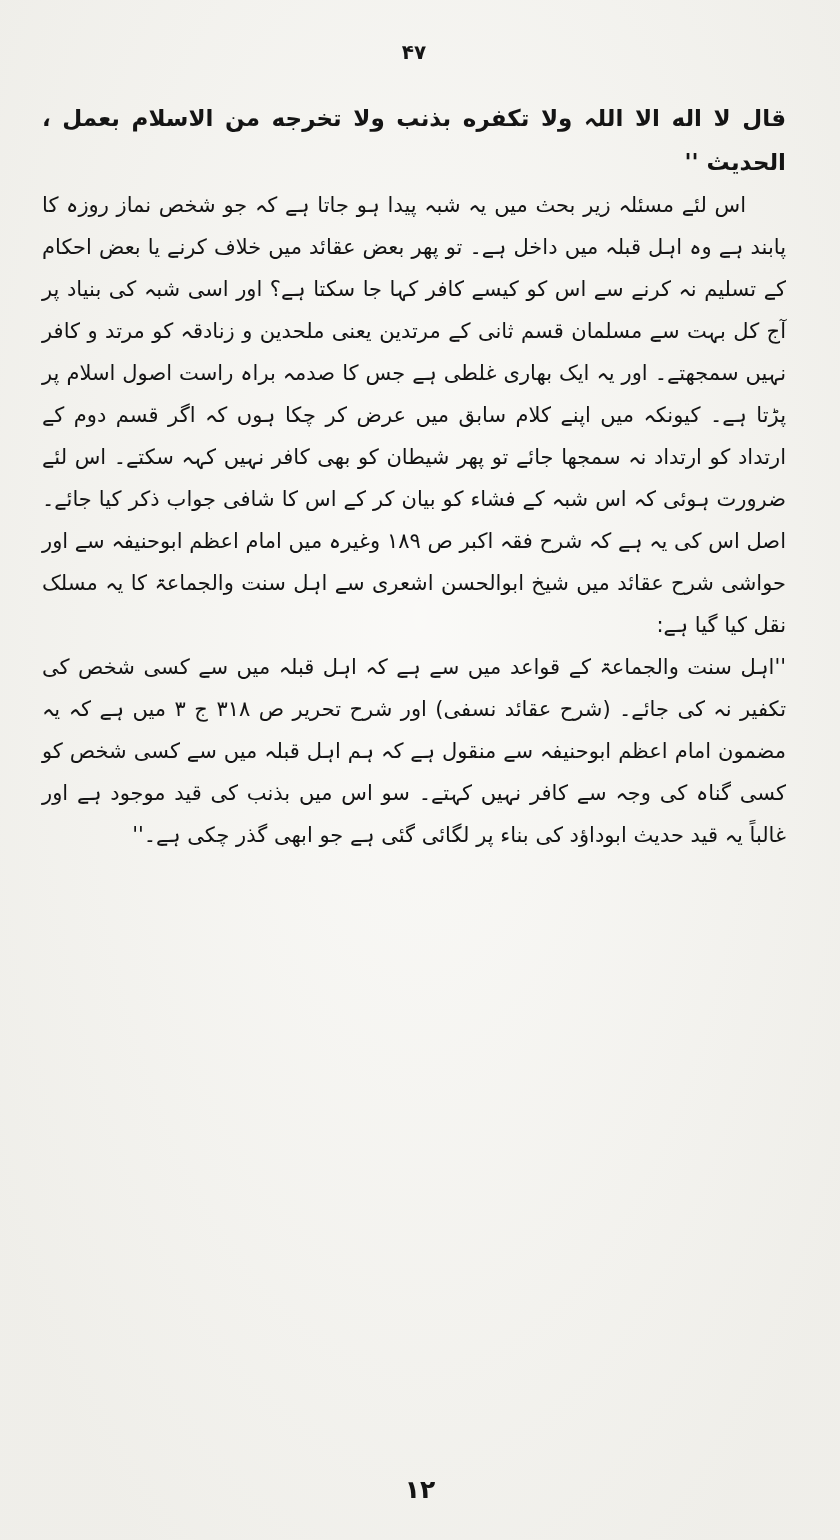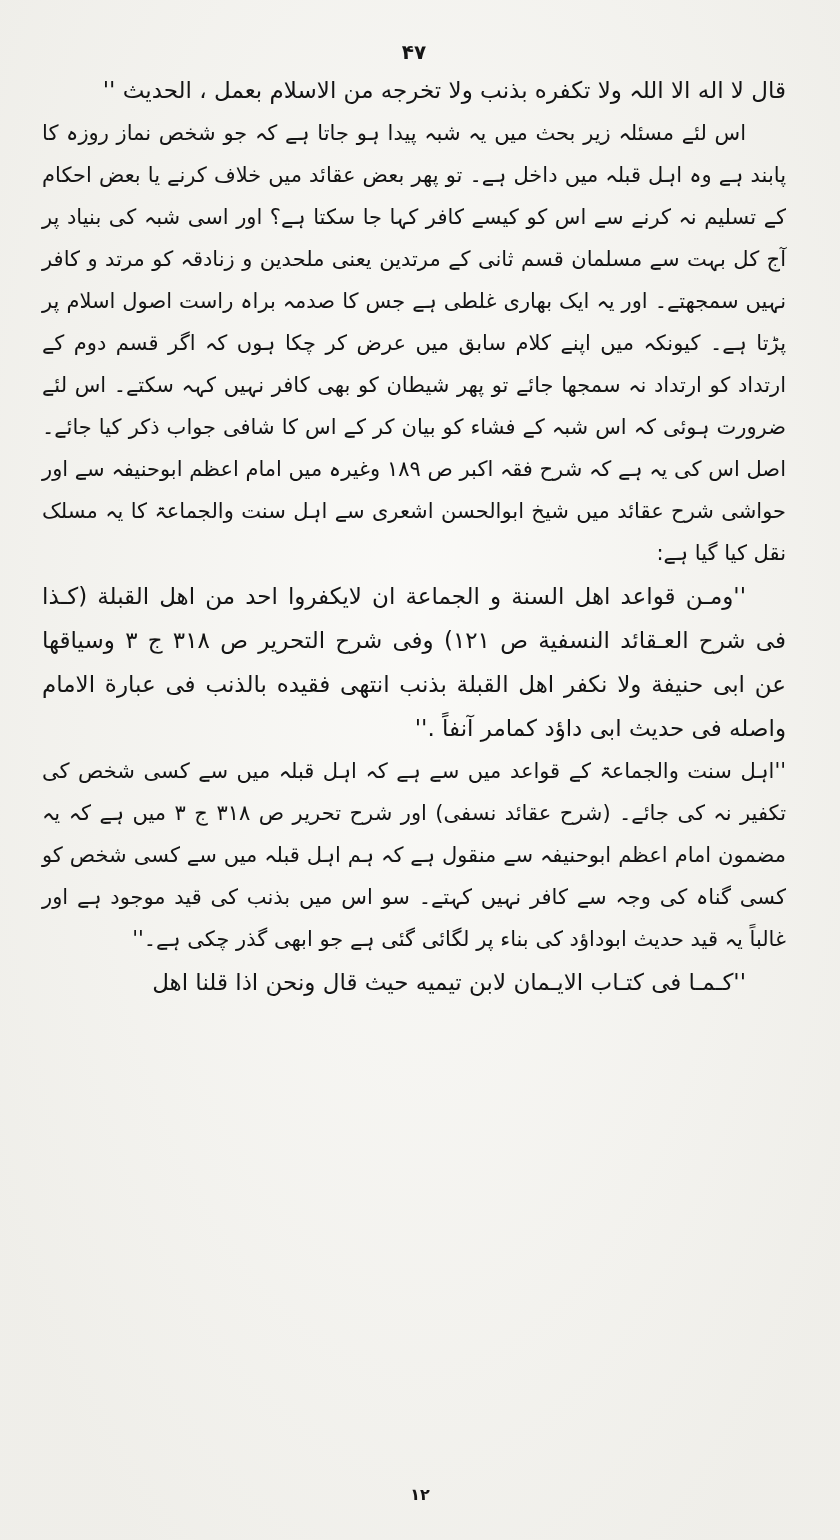--- a/index.html
+++ b/index.html
@@ -21,74 +21,72 @@
     height: 1540px;
     padding: 40px 54px 0 42px;
     background:
       radial-gradient(ellipse at 50% 40%, rgba(255,255,255,0.55), rgba(0,0,0,0.02) 85%),
       #f4f3ee;
   }
   .header-number {
     text-align: center;
     font-size: 20px;
     font-weight: bold;
-    margin-bottom: 4px;
+    margin-bottom: 32px;
     letter-spacing: 1px;
   }
   .text-block {
     direction: rtl;
     text-align: justify;
   }
   .text-block p {
     margin: 0;
     padding: 0;
   }
   .urdu {
     font-size: 21px;
     line-height: 42px;
     font-weight: normal;
   }
   .arabic {
     font-size: 23px;
     line-height: 44px;
-    font-weight: normal;
+    font-weight: bold;
   }
   .indent {
     text-indent: 40px;
   }
   .gap-sm { margin-top: 6px; }
   .gap-md { margin-top: 14px; }
   .footer-number {
     position: absolute;
     bottom: 36px;
     left: 0;
     width: 100%;
     text-align: center;
-    font-size: 16px;
+    font-size: 25px;
     font-weight: bold;
   }
 </style>
 </head>
 <body>
 
 <div class="page">
 
   <div class="header-number">۴۷</div>
 
   <div class="text-block">
 
     <p class="arabic">قال لا اله الا اللہ ولا تكفره بذنب ولا تخرجه من الاسلام بعمل ، الحديث ''</p>
 
 
     <p class="urdu indent gap-md">اس لئے مسئلہ زیر بحث میں یہ شبہ پیدا ہو جاتا ہے کہ جو شخص نماز روزہ کا پابند ہے وہ اہل قبلہ میں داخل ہے۔ تو پھر بعض عقائد میں خلاف کرنے یا بعض احکام کے تسلیم نہ کرنے سے اس کو کیسے کافر کہا جا سکتا ہے؟ اور اسی شبہ کی بنیاد پر آج کل بہت سے مسلمان قسم ثانی کے مرتدین یعنی ملحدین و زنادقہ کو مرتد و کافر نہیں سمجھتے۔ اور یہ ایک بھاری غلطی ہے جس کا صدمہ براہ راست اصول اسلام پر پڑتا ہے۔ کیونکہ میں اپنے کلام سابق میں عرض کر چکا ہوں کہ اگر قسم دوم کے ارتداد کو ارتداد نہ سمجھا جائے تو پھر شیطان کو بھی کافر نہیں کہہ سکتے۔ اس لئے ضرورت ہوئی کہ اس شبہ کے فشاء کو بیان کر کے اس کا شافی جواب ذکر کیا جائے۔ اصل اس کی یہ ہے کہ شرح فقہ اکبر ص ۱۸۹ وغیرہ میں امام اعظم ابوحنیفہ سے اور حواشی شرح عقائد میں شیخ ابوالحسن اشعری سے اہل سنت والجماعۃ کا یہ مسلک نقل کیا گیا ہے:</p>
 
-    <p class="arabic indent gap-md">''ومـن قواعد اهل السنة و الجماعة ان لايكفروا احد من اهل القبلة (كـذا فى شرح العـقائد النسفية ص ۱۲۱) وفى شرح التحرير ص ۳۱۸ ج ۳ وسياقها عن ابى حنيفة ولا نكفر اهل القبلة بذنب انتهى فقيده بالذنب فى عبارة الامام واصله فى حديث ابى داؤد كمامر آنفاً .''</p>
 
     <p class="urdu gap-sm">''اہل سنت والجماعۃ کے قواعد میں سے ہے کہ اہل قبلہ میں سے کسی شخص کی تکفیر نہ کی جائے۔ (شرح عقائد نسفی) اور شرح تحریر ص ۳۱۸ ج ۳ میں ہے کہ یہ مضمون امام اعظم ابوحنیفہ سے منقول ہے کہ ہم اہل قبلہ میں سے کسی شخص کو کسی گناہ کی وجہ سے کافر نہیں کہتے۔ سو اس میں بذنب کی قید موجود ہے اور غالباً یہ قید حدیث ابوداؤد کی بناء پر لگائی گئی ہے جو ابھی گذر چکی ہے۔''</p>
 
 
-    <p class="arabic indent gap-md">''كـمـا فى كتـاب الايـمان لابن تيميه حيث قال ونحن اذا قلنا اهل</p>
 
   </div>
 
   <div class="footer-number">۱۲</div>
 
 </div>
 
 </body></html>

